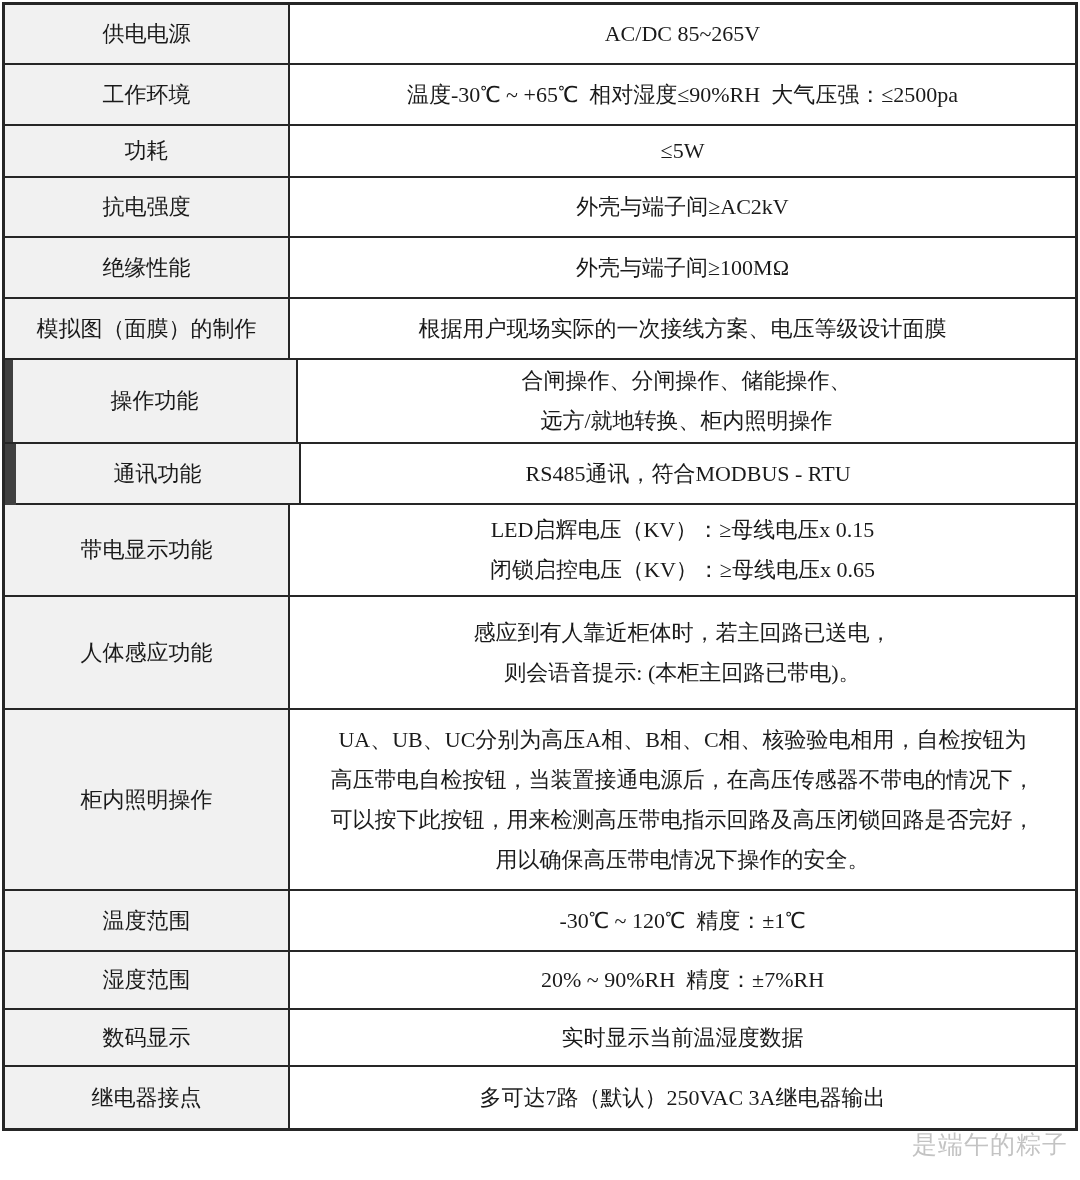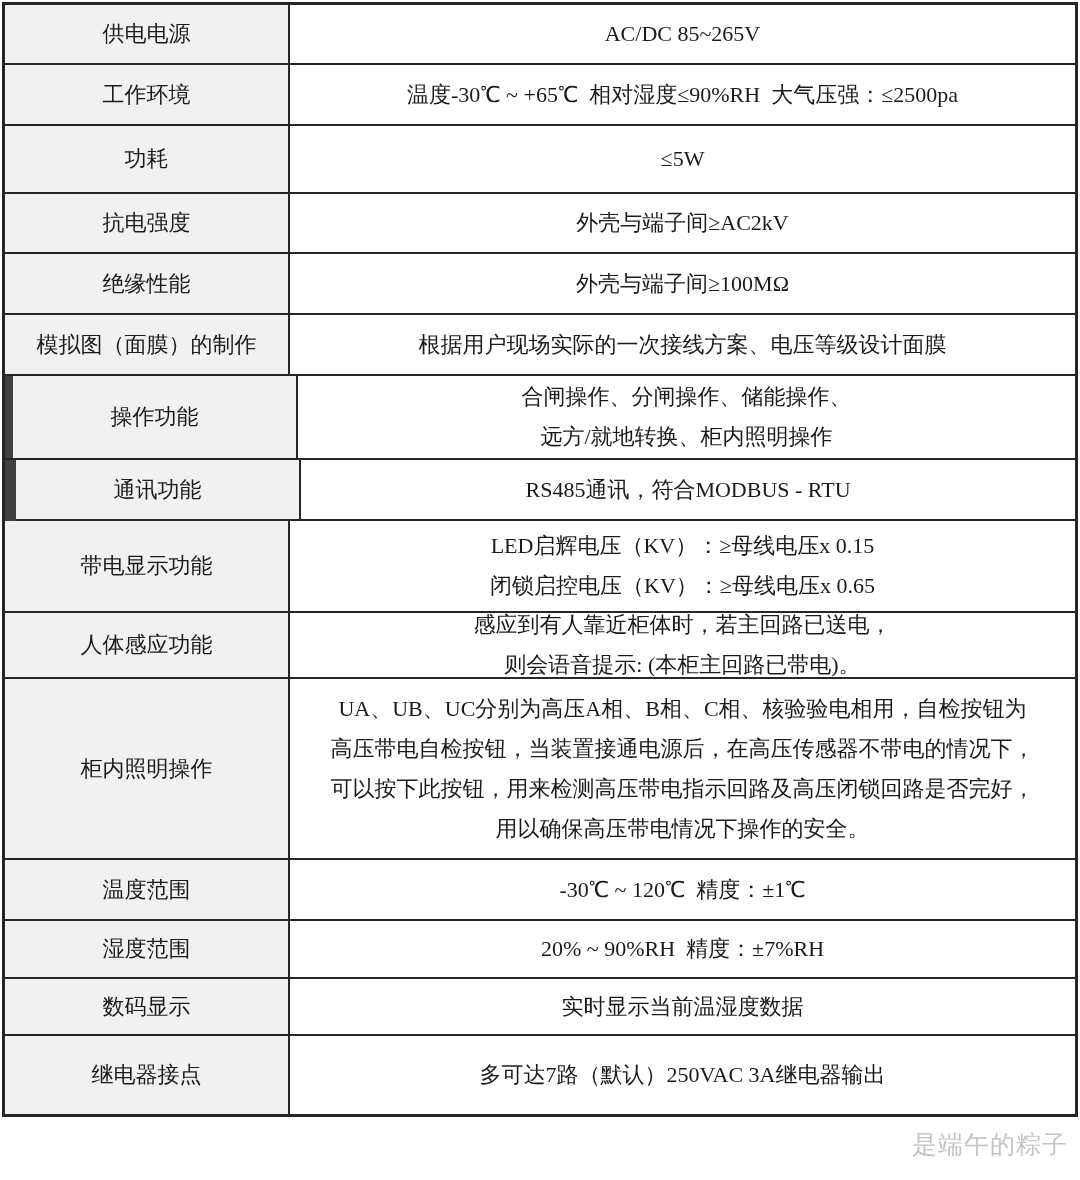--- a/index.html
+++ b/index.html
@@ -55,34 +55,34 @@
     padding: 0 8px;
   }
   .cell-label .txt {
     font-size: 22px;
     line-height: 30px;
     padding: 0 4px;
   }
   
   .r0  { height: 60px; }
   .r1  { height: 61px; }
-  .r2  { height: 68px; }
+  .r2  { height: 52px; }
   .r3  { height: 60px; }
   .r4  { height: 61px; }
   .r5  { height: 61px; }
   .r6  { height: 61px; }
   .r7  { height: 84px; padding-left: 8px; }
   .r8  { height: 61px; margin-left: 11px; }
   .r9  { height: 92px; }
-  .r10 { height: 66px; }
+  .r10 { height: 113px; }
   .r11 { height: 181px; }
   .r12 { height: 61px; }
   .r13 { height: 58px; }
   .r14 { height: 57px; }
-  .r15 { height: 78px; }
+  .r15 { height: 61px; }
   .watermark {
     position: absolute;
     left: 912px;
     top: 1128px;
     font-size: 25px;
     letter-spacing: 1px;
     color: rgba(175, 175, 175, 0.75);
     white-space: nowrap;
     pointer-events: none;
     z-index: 5;

